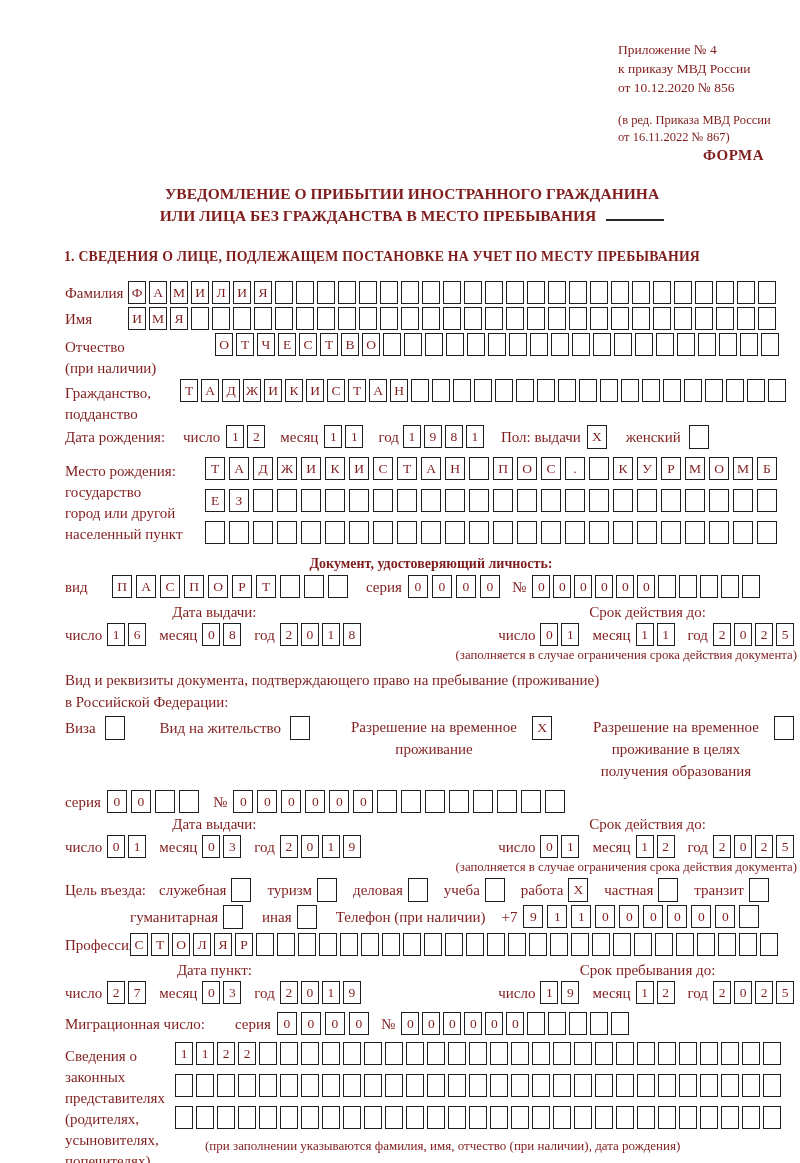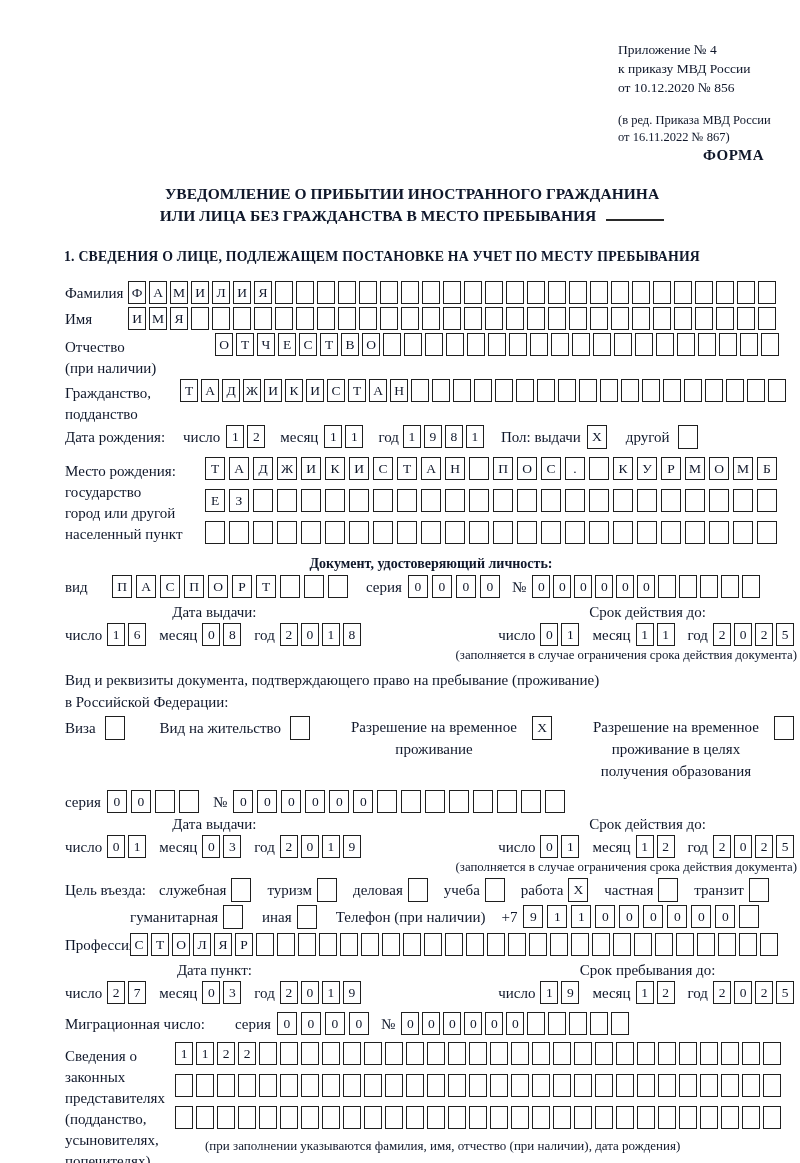--- a/index.html
+++ b/index.html
@@ -1,19 +1,19 @@
 <!DOCTYPE html>
 <html><head>
 <meta charset="utf-8">
 <style>
   * { box-sizing: border-box; }
   body { margin:0; background:#e8e8e8; }
   .page {
     width:800px; height:1163px; position:relative; margin:0 auto;
-    background:#ffffff; color:#0f172a;
+    background:#ffffff; color:#7f1d1d;
     font-family:"Liberation Serif", "DejaVu Serif", serif;
     overflow:hidden;
   }
   .appendix { position:absolute; left:618px; top:40px; font-size:13.5px; line-height:19px; }
   .appendix-sub { font-size:12.5px; line-height:17px; }
   .appendix-sub.first { margin-top:15px; }
   .forma { position:absolute; left:703px; top:147px; font-weight:bold; font-size:15px; letter-spacing:.5px; }
   .title { position:absolute; top:183px; left:0; width:100%; text-align:center; font-weight:bold; font-size:15.5px; line-height:22px;padding-left:24px; }
   .blank { display:inline-block; width:58px; border-bottom:2px solid #2a2a2a; margin-left:10px; vertical-align:baseline; }
   .section-heading { position:absolute; top:249px; left:64px; font-weight:bold; font-size:13.8px; letter-spacing:.2px; }
@@ -253,21 +253,21 @@
       <span class="cells mr14">
           <span class="cell">1</span>
           <span class="cell">9</span>
           <span class="cell">8</span>
           <span class="cell">1</span>
         </span>
       <span class="label mr6">Пол: выдачи</span>
       <span class="cells cb mr16">
           <span class="cell">X</span>
         </span>
-      <span class="label mr8">другой</span>
+      <span class="label mr8">женский</span>
       <span class="cells cb">
           <span class="cell"></span>
         </span>
     </div>
 
     <div class="frow mb2">
       <span class="label-col w140">
         <span>Место рождения:</span>
         <span>государство</span>
         <span>город или другой</span>
@@ -735,21 +735,21 @@
           <span class="cell"></span>
           <span class="cell"></span>
         </span>
     </div>
 
     <div class="frow">
       <span class="label-col w110">
         <span>Сведения о</span>
         <span>законных</span>
         <span>представителях</span>
-        <span>(подданство,</span>
+        <span>(родителях,</span>
         <span>усыновителях,</span>
         <span>попечителях)</span>
       </span>
       <span class="cell-rows">
         <span class="cells">
             <span class="cell">1</span>
             <span class="cell">1</span>
             <span class="cell">2</span>
             <span class="cell">2</span>
             <span class="cell"></span>

